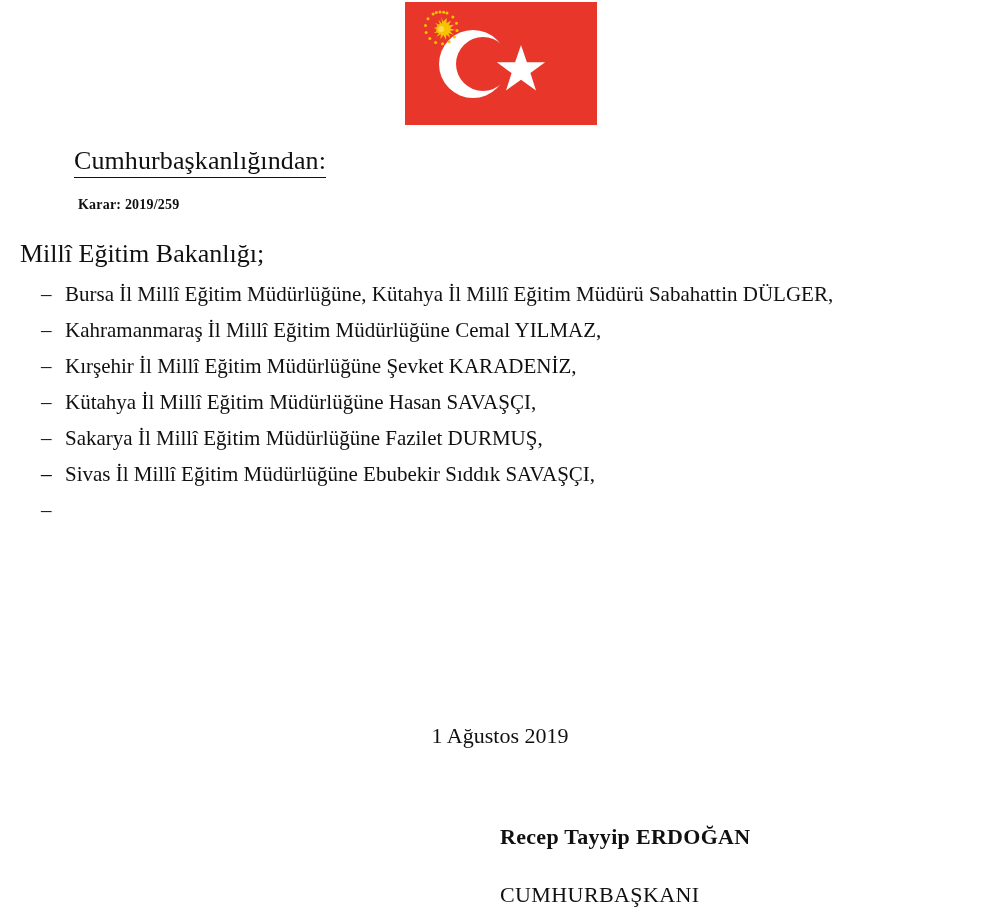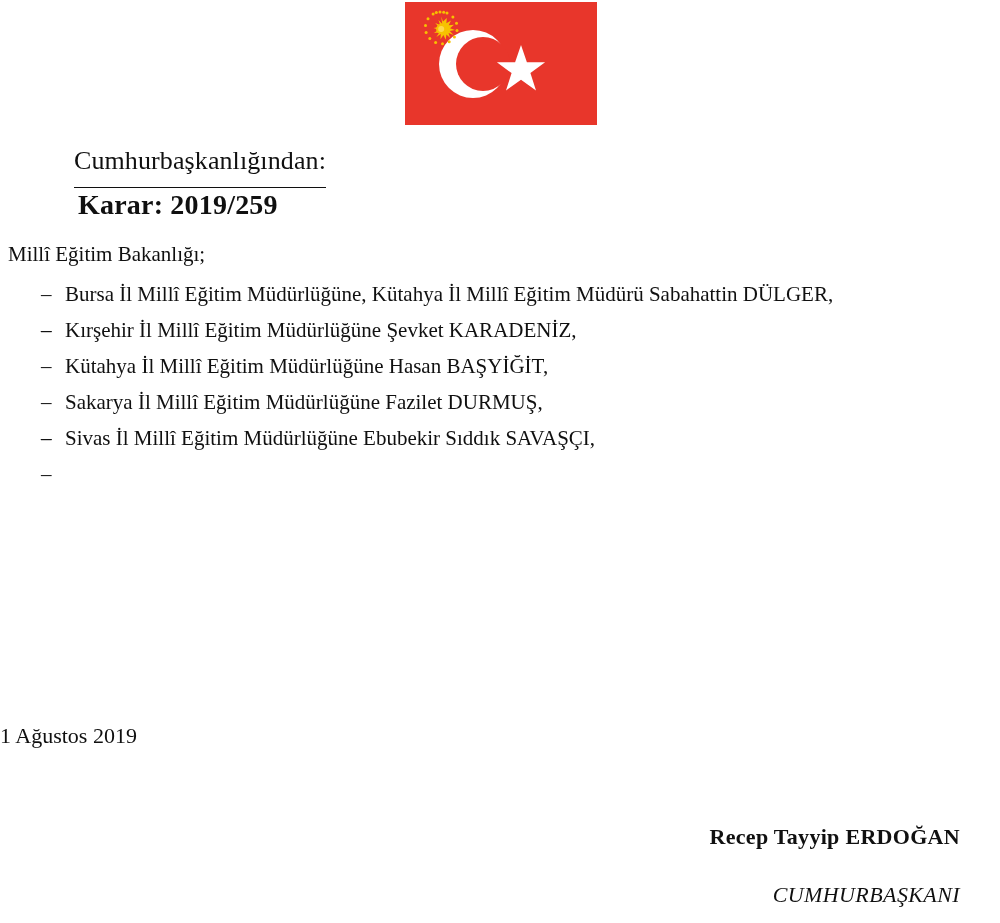--- a/index.html
+++ b/index.html
@@ -34,46 +34,46 @@
     left: 74px;
     top: 145px;
     font-size: 26px;
     line-height: 32px;
     font-weight: 400;
     letter-spacing: 0.1px;
     white-space: nowrap;
   }
   #issuer-line .ul {
     border-bottom: 1.6px solid #101010;
-    padding-bottom: 12px;
+    padding-bottom: 2px;
   }
 
   #decision-no {
     position: absolute;
     left: 78px;
     top: 191px;
-    font-size: 28px;
+    font-size: 14px;
     line-height: 28px;
     font-weight: bold;
     letter-spacing: 0.2px;
     white-space: nowrap;
   }
 
   
   #body-block {
     position: absolute;
     left: 8px;
     top: 240px;
     width: 984px;
   }
 
   #ministry-line {
-    font-size: 21px;
+    font-size: 26px;
     line-height: 28px;
-    margin: 0 0 8px 0;
+    margin: 0 0 8px 12px;
     white-space: nowrap;
   }
 
   #appointment-list {
     list-style: none;
     margin: 0;
     padding: 0;
   }
   #appointment-list li {
     position: relative;
@@ -104,48 +104,48 @@
     margin: 4px 0 0 0;
     white-space: nowrap;
   }
 
   
   #decision-date {
     position: absolute;
     left: 0;
     top: 722px;
     width: 1000px;
+    text-align: center;
     font-size: 22px;
     line-height: 28px;
     white-space: nowrap;
   }
 
   
   #signature-block {
     position: absolute;
     left: 500px;
     top: 822px;
     width: 460px;
-    text-align: right;
+    text-align: left;
   }
   #signer-name {
     font-size: 22px;
     line-height: 30px;
     font-weight: bold;
     letter-spacing: 0.3px;
     white-space: nowrap;
   }
   #signer-title {
     margin-top: 28px;
     font-size: 22px;
     line-height: 30px;
     font-weight: 400;
     letter-spacing: 0.4px;
     white-space: nowrap;
-    font-style: italic;
   }
 </style>
 </head>
 <body>
 
 <div id="flag-block">
   <svg id="flag-svg" viewBox="0 0 192 123" xmlns="http://www.w3.org/2000/svg">
     <rect x="0" y="0" width="192" height="123" fill="#E8362B"></rect>
 
     <g>
@@ -194,28 +194,29 @@
 <div id="body-block">
   <p id="ministry-line">Millî Eğitim Bakanlığı;</p>
 
   <ul id="appointment-list">
     <li class="justified">
       <span class="dash">–</span>
       <span class="txt">Bursa İl Millî Eğitim Müdürlüğüne, Kütahya İl Millî Eğitim Müdürü Sabahattin DÜLGER,</span>
     </li>
     <li>
       <span class="dash">–</span>
+      <span class="txt">Kahramanmaraş İl Millî Eğitim Müdürlüğüne Cemal YILMAZ,</span>
     </li>
     <li>
       <span class="dash">–</span>
       <span class="txt">Kırşehir İl Millî Eğitim Müdürlüğüne Şevket KARADENİZ,</span>
     </li>
     <li>
       <span class="dash">–</span>
-      <span class="txt">Kütahya İl Millî Eğitim Müdürlüğüne Hasan BAŞYİĞİT,</span>
+      <span class="txt">Kütahya İl Millî Eğitim Müdürlüğüne Hasan SAVAŞÇI,</span>
     </li>
     <li>
       <span class="dash">–</span>
       <span class="txt">Sakarya İl Millî Eğitim Müdürlüğüne Fazilet DURMUŞ,</span>
     </li>
     <li>
       <span class="dash">–</span>
     </li>
     <li>
       <span class="dash">–</span>

